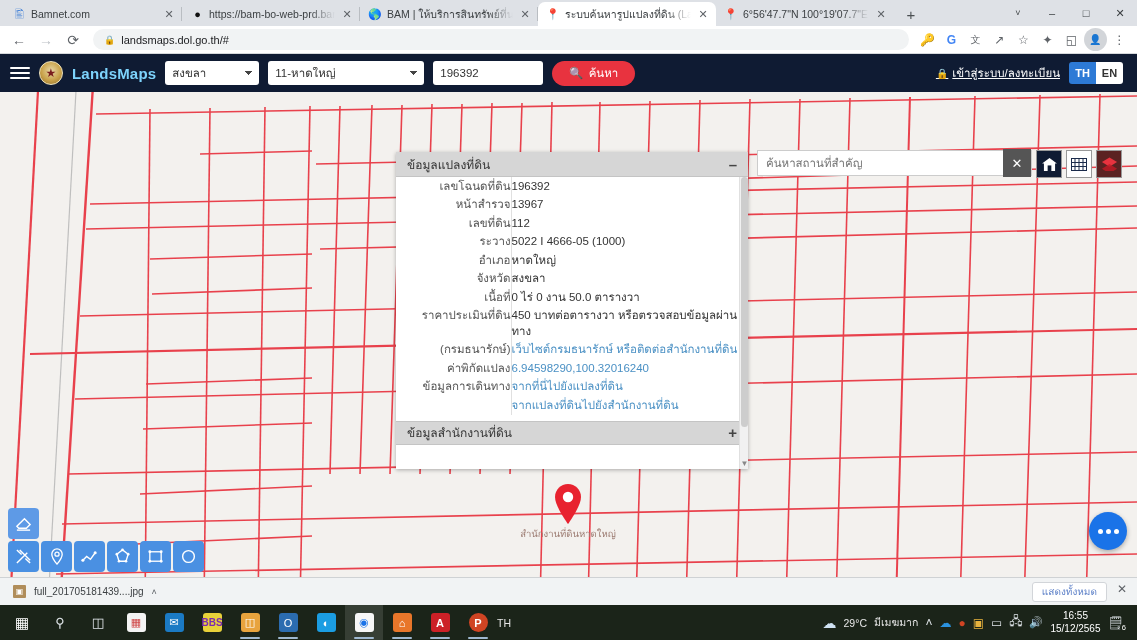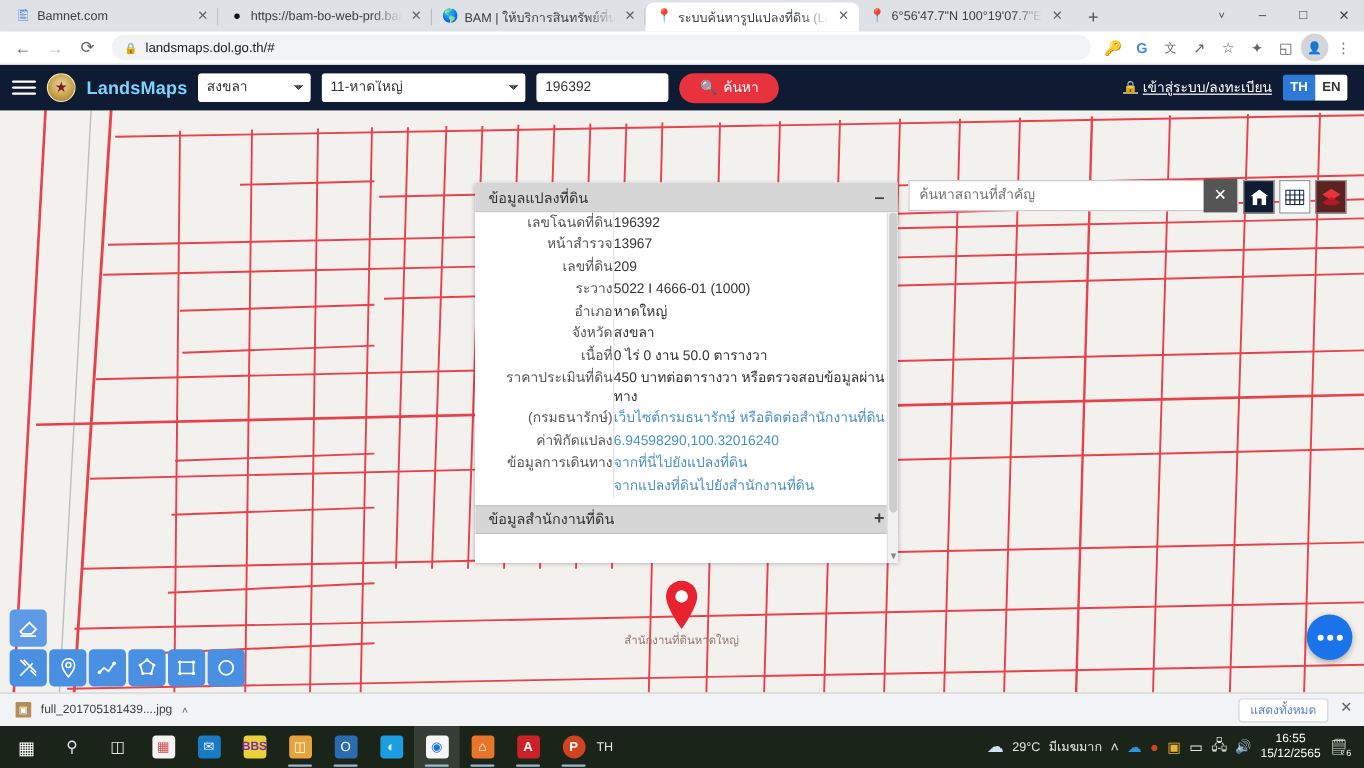--- a/index.html
+++ b/index.html
@@ -112,21 +112,21 @@
     appearance: none; -webkit-appearance: none;
     background-image:
       linear-gradient(45deg, transparent 50%, #444 50%),
       linear-gradient(135deg, #444 50%, transparent 50%);
     background-position: calc(100% - 10px) 10px, calc(100% - 6px) 10px;
     background-size: 4px 4px, 4px 4px;
     background-repeat: no-repeat;
     font-family: "Liberation Sans", sans-serif;
   }
   .sel-prov { width: 94px; }
-  .sel-amphoe { width: 170px; }
+  .sel-amphoe { width: 156px; }
   .hdr-input {
     width: 110px; height: 24px; background: #fff; border: none;
     border-radius: 3px; font-size: 11.5px; color: #333; padding: 0 7px;
     font-family: "Liberation Sans", sans-serif;
   }
   .search-btn {
     height: 25px; padding: 0 17px; background: #e8333f; border: none;
     border-radius: 13px; color: #fff; font-size: 11.5px;
     display: flex; align-items: center; gap: 5px; cursor: pointer;
     font-family: "Liberation Sans", sans-serif;
@@ -488,25 +488,25 @@
             <tr>
               <td class="pk">เลขโฉนดที่ดิน</td>
               <td class="pv">196392</td>
             </tr>
             <tr>
               <td class="pk">หน้าสำรวจ</td>
               <td class="pv">13967</td>
             </tr>
             <tr>
               <td class="pk">เลขที่ดิน</td>
-              <td class="pv">209</td>
+              <td class="pv">112</td>
             </tr>
             <tr>
               <td class="pk">ระวาง</td>
-              <td class="pv">5022 I 4666-01 (1000)</td>
+              <td class="pv">5022 I 4666-05 (1000)</td>
             </tr>
             <tr>
               <td class="pk">อำเภอ</td>
               <td class="pv">หาดใหญ่</td>
             </tr>
             <tr>
               <td class="pk">จังหวัด</td>
               <td class="pv">สงขลา</td>
             </tr>
             <tr>

